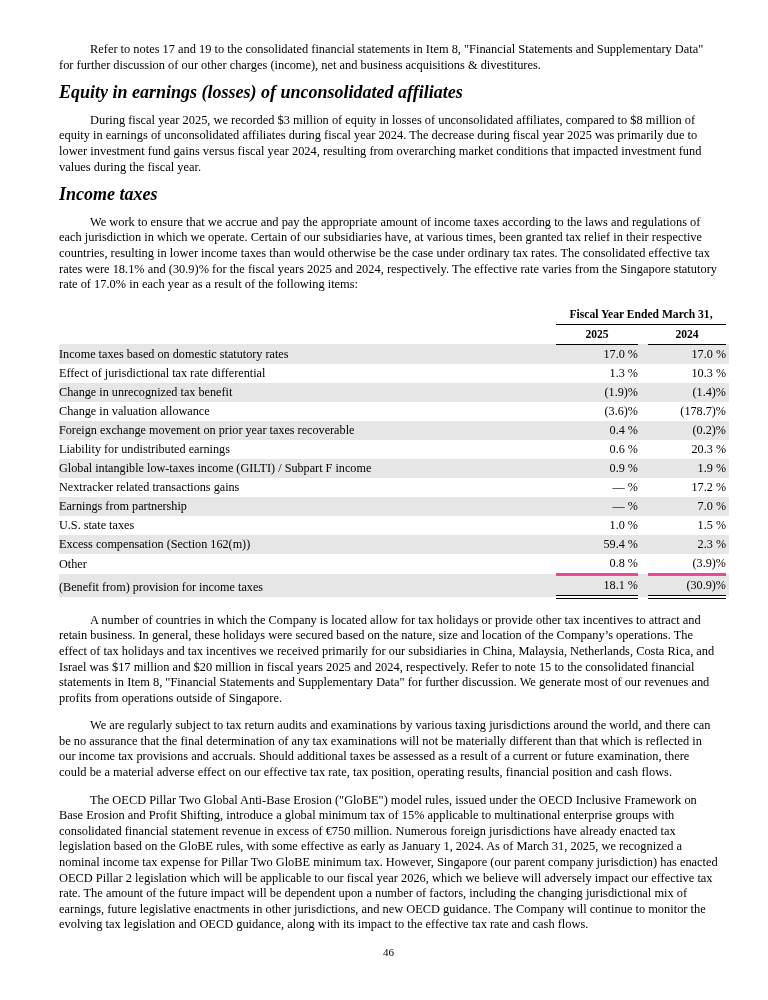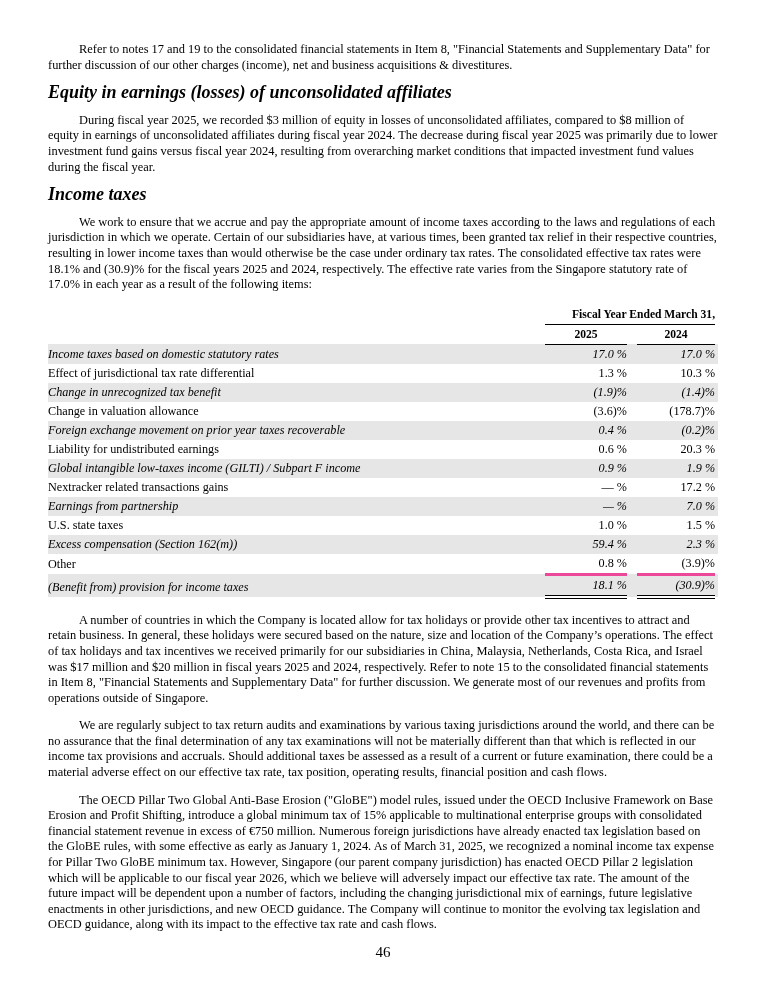--- a/index.html
+++ b/index.html
@@ -7,20 +7,21 @@
   .page {
     position: relative;
     width: 768px;
     height: 1000px;
     background: #ffffff;
     overflow: hidden;
     font-family: "Liberation Serif", "DejaVu Serif", serif;
     font-size: 12.4px;
     line-height: 15.6px;
     color: #000;
+    padding-left: 11px;
   }
   .content {
     padding: 42px 50px 0 48px;
   }
   p.body-para {
     text-indent: 31px;
     margin: 0 0 12px 0;
     text-align: left;
   }
   h3.sec-heading {
@@ -39,43 +40,43 @@
   }
   table.tax-table td {
     padding: 2px 0;
     line-height: 15px;
     vertical-align: bottom;
     overflow: hidden;
     white-space: nowrap;
   }
   td.lbl { padding-left: 5px; text-align: left; }
   td.val { text-align: right; padding-right: 2px; }
-  tr.shade td { background: #e6e6e6; font-style: italic; }
+  tr.shade td { background: #e6e6e6; }
   td.grp {
-    text-align: right;
+    text-align: center;
     font-weight: bold;
     font-size: 11.6px;
     border-bottom: 1px solid #000;
     padding: 1px 0 3px 0;
   }
   td.colhead {
     text-align: center;
     font-weight: bold;
     font-size: 11.6px;
     border-bottom: 1px solid #000;
     padding: 1px 0 3px 0;
   }
   tr.total td.val {
     border-top: 3px solid #ec4899;
     border-bottom: 4px double #000;
   }
   .footer {
     text-align: center;
     margin-top: 9px;
-    font-size: 15px;
+    font-size: 11px;
   }
 </style>
 </head>
 <body>
 
 <div class="page">
   <div class="content">
 
     <p class="body-para">Refer to notes 17 and 19 to the consolidated financial statements in Item 8, "Financial Statements and Supplementary Data" for further discussion of our other charges (income), net and business acquisitions &amp; divestitures.</p>
 

